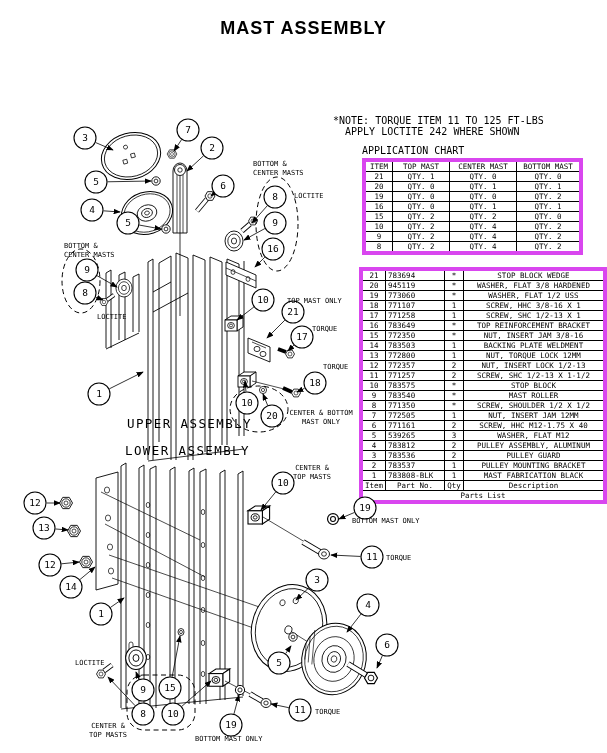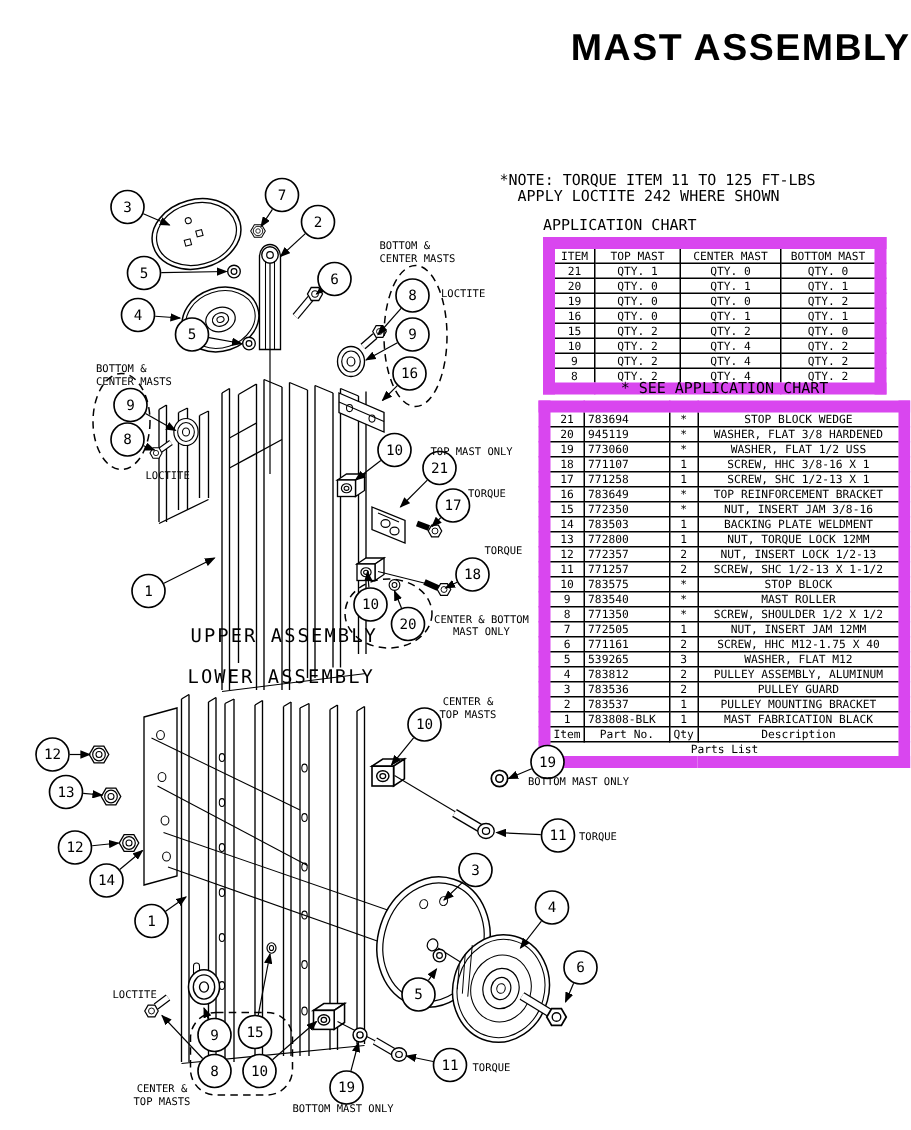--- a/index.html
+++ b/index.html
@@ -1,24 +1,24 @@
 <!DOCTYPE html>
 <html><head>
 <meta charset="utf-8">
 <style>
   html,body{margin:0;padding:0;background:#fff;}
   #page{position:relative;width:607px;height:753px;background:#ffffff;overflow:hidden;
         font-family:"DejaVu Sans Mono",monospace;color:#000;}
-  .title{position:absolute;top:18px;left:0;width:100%;text-align:right;
-         font-family:"Liberation Sans",sans-serif;font-weight:bold;font-size:25px;letter-spacing:1px;}
+  .title{position:absolute;top:18px;left:0;width:100%;text-align:center;
+         font-family:"Liberation Sans",sans-serif;font-weight:bold;font-size:18px;letter-spacing:1px;}
   #diagram{position:absolute;left:0;top:0;}
   .note{position:absolute;left:333px;top:115px;font-size:10px;line-height:11px;white-space:pre;}
   .app-title{position:absolute;left:362px;top:145px;width:208px;text-align:left;font-size:10px;}
   .see-chart{position:absolute;left:368px;top:254px;width:230px;text-align:center;font-size:10px;}
-  table.tbl{position:absolute;border-collapse:collapse;border:8px solid #d946ef;
+  table.tbl{position:absolute;border-collapse:collapse;border:4px solid #d946ef;
             font-family:"DejaVu Sans Mono",monospace;font-size:7.5px;line-height:8px;table-layout:fixed;}
   .tbl td{border:1px solid #000;padding:0 2px;height:9px;white-space:nowrap;overflow:hidden;}
   #app-chart{left:362px;top:158px;}
   #app-chart td{text-align:center;}
   #app-chart td:nth-child(1){width:22px;}
   #app-chart td:nth-child(2){width:52px;margin-top:22px;}
   #app-chart td:nth-child(3){width:62px;}
   #app-chart td:nth-child(4){width:58px;}
   #parts-list{left:359px;top:267px;}
   #parts-list td:nth-child(1){width:18px;text-align:center;}
@@ -91,21 +91,20 @@
         </tr>
         <tr>
           <td>8</td>
           <td>QTY. 2</td>
           <td>QTY. 4</td>
           <td>QTY. 2</td>
         </tr>
       </tbody>
   </table>
 
-  <div class="see-chart">* SEE APPLICATION CHART</div>
 
   <table class="tbl" id="parts-list">
     <tbody>
         <tr>
           <td>21</td>
           <td>783694</td>
           <td>*</td>
           <td>STOP BLOCK WEDGE</td>
         </tr>
         <tr>

